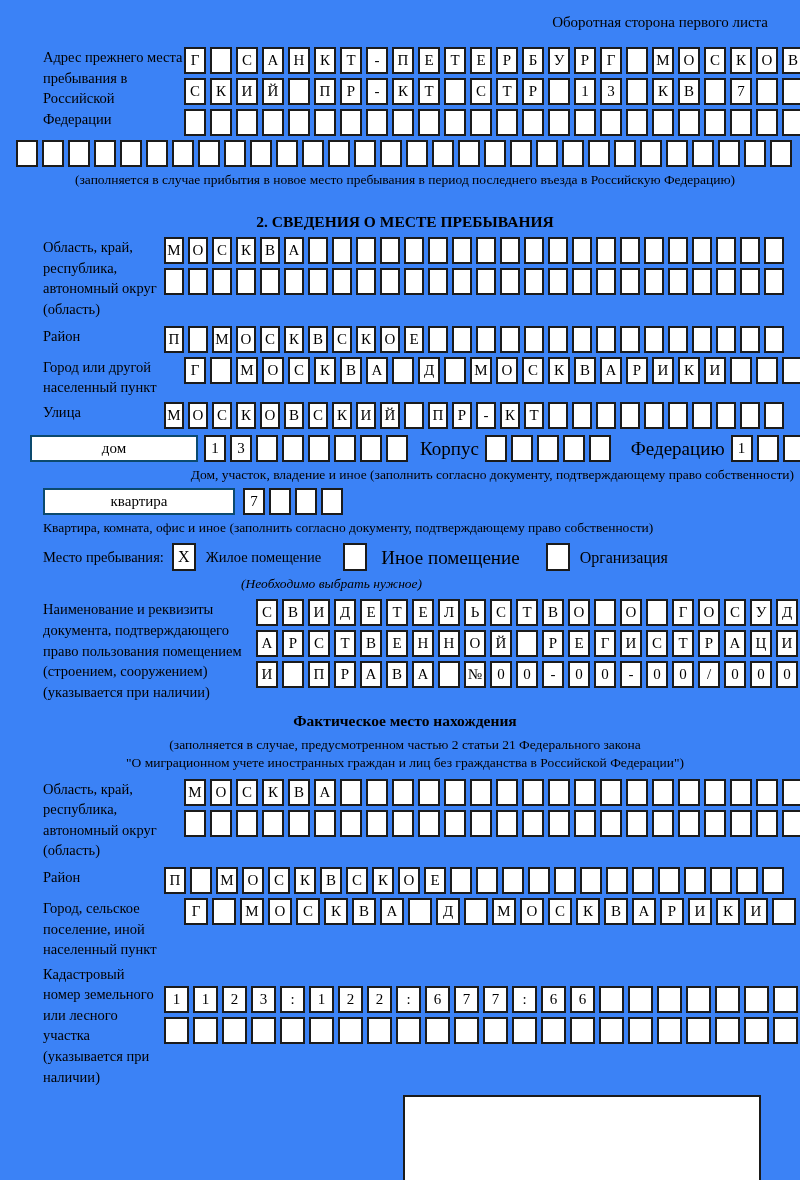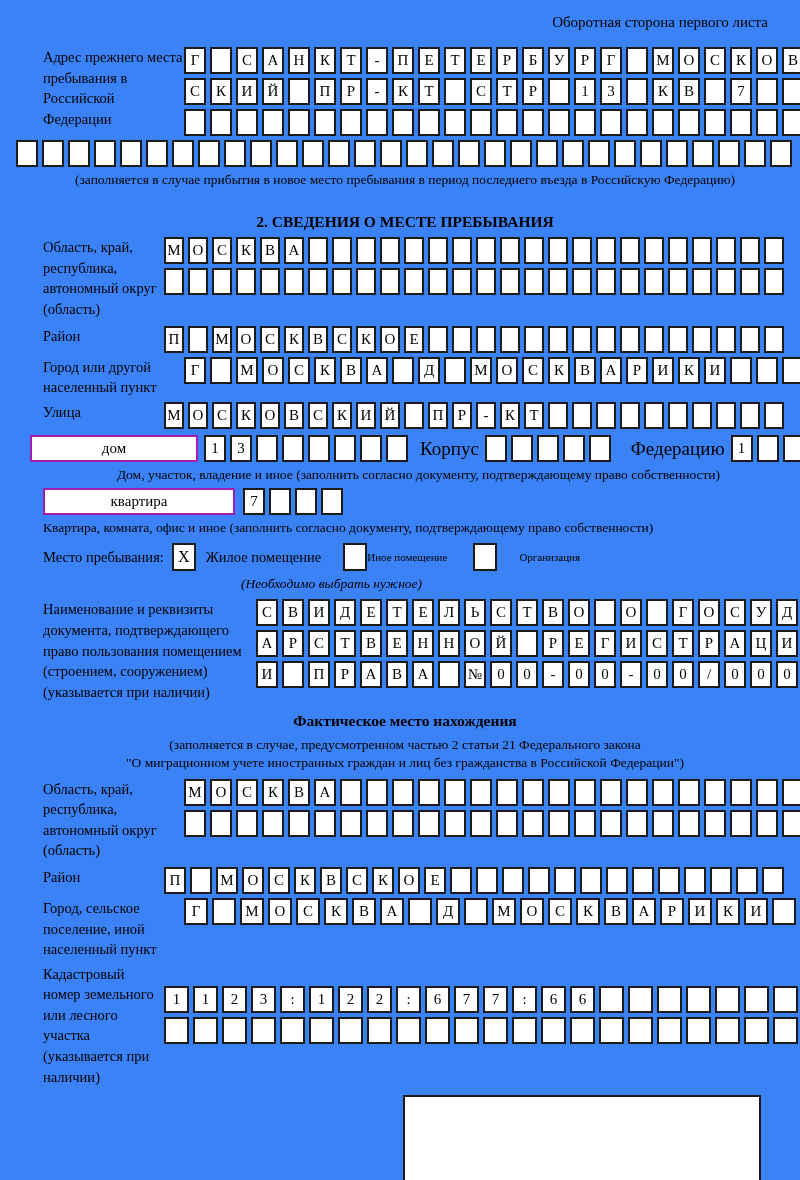--- a/index.html
+++ b/index.html
@@ -15,21 +15,21 @@
   .w148{width:148px;} .w168{width:168px;} .w240{width:240px;}
   .cellcol{display:flex;flex-direction:column;gap:4px;}
   .cellrow{display:flex;gap:4px;}
   .cell{
     flex:none;width:22px;height:27px;border:2px solid #1b1b1b;box-sizing:border-box;
     display:flex;align-items:center;justify-content:center;
     font-size:15px;background:#fff;
   }
   .p24 .cell{width:20px;} .p28 .cell{width:24px;} .p29 .cell{width:25px;}
   .widebox{
-    flex:none;border:2px solid #a21caf;box-sizing:border-box;height:27px;
+    flex:none;border:2px solid #0c4a6e;box-sizing:border-box;height:27px;
     display:flex;align-items:center;justify-content:center;font-size:15px;background:#fff;
   }
   .caption{font-size:13.5px;text-align:center;line-height:1.35;}
   .sec-title{font-size:15.5px;font-weight:bold;text-align:center;}
   .inline-lbl{font-size:19px;line-height:27px;white-space:nowrap;}
   .chkbox{
     flex:none;width:24px;height:28px;border:2px solid #1b1b1b;box-sizing:border-box;
     display:flex;align-items:center;justify-content:center;font-size:16px;background:#fff;
   }
   .stamp-box{border:2px solid #1b1b1b;box-sizing:border-box;background:#fff;}
@@ -338,41 +338,41 @@
         <span class="cell"></span>
       </div>
     <div class="inline-lbl" style="margin-left:14px;">Федерацию</div>
     <div class="cellrow">
         <span class="cell">1</span>
         <span class="cell"></span>
         <span class="cell"></span>
         <span class="cell"></span>
       </div>
   </div>
-  <div class="caption mt4" style="text-align:center;padding-left:27px;">Дом, участок, владение и иное (заполнить согласно документу, подтверждающему право собственности)</div>
+  <div class="caption mt4" style="text-align:right;padding-left:27px;">Дом, участок, владение и иное (заполнить согласно документу, подтверждающему право собственности)</div>
 
   <div class="frow mt4" style="margin-left:27px;align-items:center;gap:8px;">
     <div class="widebox" style="width:192px;">квартира</div>
     <div class="cellrow">
         <span class="cell">7</span>
         <span class="cell"></span>
         <span class="cell"></span>
         <span class="cell"></span>
       </div>
   </div>
   <div class="caption mt4" style="text-align:left;padding-left:27px;">Квартира, комната, офис и иное (заполнить согласно документу, подтверждающему право собственности)</div>
 
   <div class="frow mt6" style="margin-left:27px;align-items:center;">
     <span class="inline-lbl" style="font-size:14.5px;">Место пребывания:</span>
     <span class="chkbox" style="margin-left:8px;">X</span>
     <span class="inline-lbl" style="font-size:14.5px;margin-left:10px;">Жилое помещение</span>
     <span class="chkbox" style="margin-left:22px;"></span>
-    <span class="inline-lbl" style="font-size:11px;">Иное помещение</span>
+    <span class="inline-lbl" style="font-size:19px;margin-left:14px;">Иное помещение</span>
     <span class="chkbox" style="margin-left:26px;"></span>
-    <span class="inline-lbl" style="font-size:11px;margin-left:22px;">Организация</span>
+    <span class="inline-lbl" style="font-size:16px;margin-left:10px;">Организация</span>
   </div>
   <div class="caption mt4" style="text-align:left;padding-left:225px;font-style:italic;">(Необходимо выбрать нужное)</div>
 
   <div class="frow mt6">
     <div class="flabel w240">Наименование и реквизиты документа, подтверждающего право пользования помещением (строением, сооружением) (указывается при наличии)</div>
     <div class="cellcol">
       <div class="cellrow">
           <span class="cell">С</span>
           <span class="cell">В</span>
           <span class="cell">И</span>

